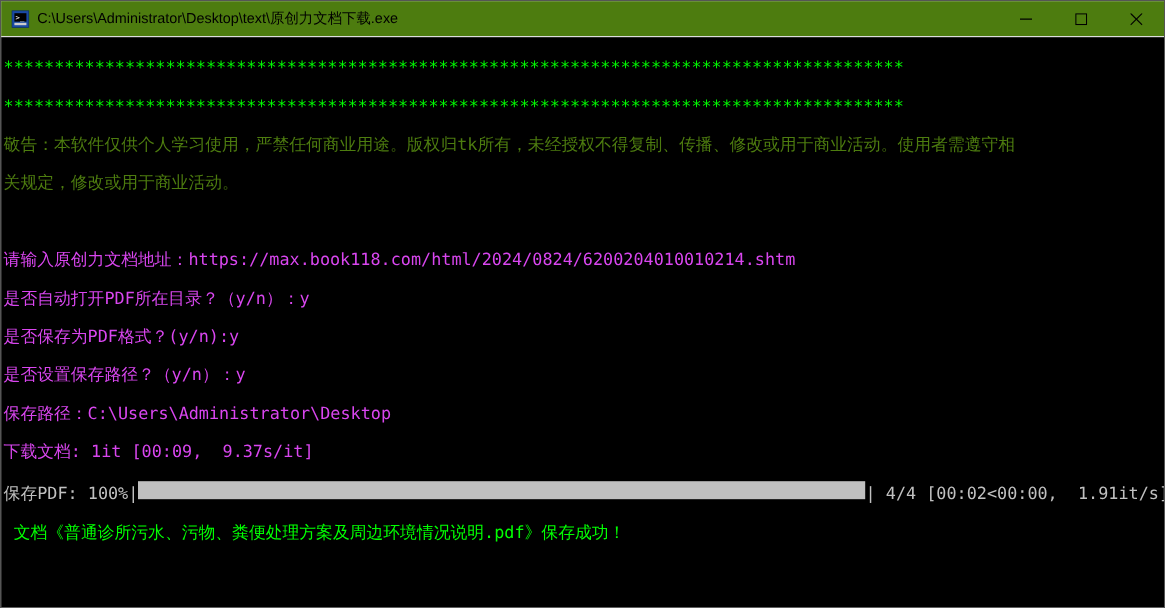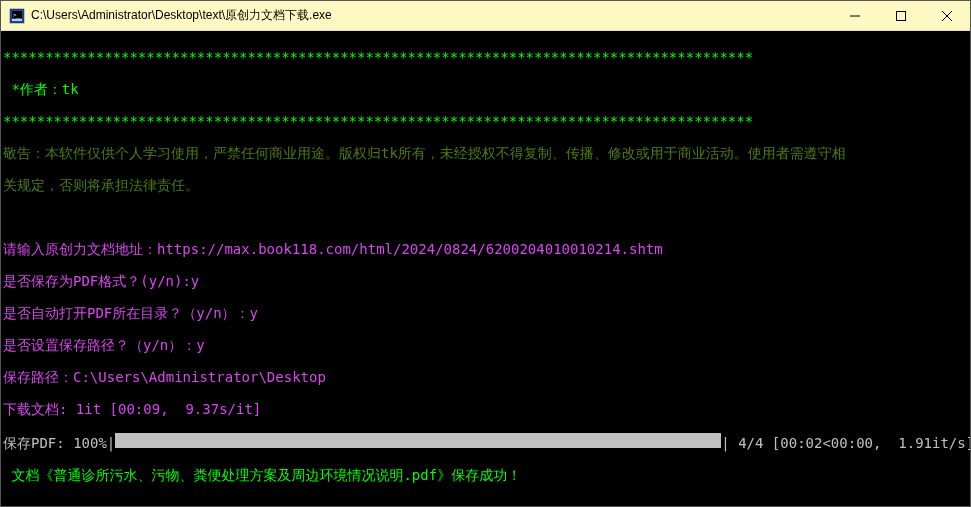--- a/index.html
+++ b/index.html
@@ -12,21 +12,21 @@
     }
     .window {
       width: 100%;
       height: 100%;
       display: flex;
       flex-direction: column;
       border: 1px solid #555;
     }
     .titlebar {
       height: 30px;
-      background: #fef9c3;
+      background: #4d7c0f;
       display: flex;
       align-items: center;
       flex: 0 0 30px;
       border-bottom: 1px solid #ddd;
     }
     .titlebar-icon {
       width: 16px;
       height: 16px;
       margin-left: 8px;
       display: flex;
@@ -107,28 +107,27 @@
         <svg width="10" height="10" viewBox="0 0 10 10">
             <line x1="0" y1="0" x2="10" y2="10" stroke="currentColor" stroke-width="1"></line>
             <line x1="10" y1="0" x2="0" y2="10" stroke="currentColor" stroke-width="1"></line>
           </svg>
       </div>
     </div>
   </div>
 
   <div class="terminal">
 <div class="line green">*****************************************************************************************</div>
-<div class="line green"> *作者：tk</div>
 <div class="line green">*****************************************************************************************</div>
 <div class="line grey">敬告：本软件仅供个人学习使用，严禁任何商业用途。版权归tk所有，未经授权不得复制、传播、修改或用于商业活动。使用者需遵守相</div>
-<div class="line grey">关规定，否则将承担法律责任。</div>
+<div class="line grey">关规定，修改或用于商业活动。</div>
 <div class="line">&nbsp;</div>
 <div class="line white"><span>请输入原创力文档地址：</span><span>https://max.book118.com/html/2024/0824/6200204010010214.shtm</span></div>
+<div class="line white"><span>是否自动打开PDF所在目录？（y/n）：</span><span>y</span></div>
 <div class="line white"><span>是否保存为PDF格式？(y/n):</span><span>y</span></div>
-<div class="line white"><span>是否自动打开PDF所在目录？（y/n）：</span><span>y</span></div>
 <div class="line white"><span>是否设置保存路径？（y/n）：</span><span>y</span></div>
 <div class="line white"><span>保存路径：</span><span>C:\Users\Administrator\Desktop</span></div>
 <div class="line white"><span>下载文档: </span><span>1it [00:09,  9.37s/it]</span></div>
 <div class="progress-line"><span class="progress-label">保存PDF: 100%|</span><span class="progress-bar-bg"></span><span class="progress-suffix">| 4/4 [00:02&lt;00:00,  1.91it/s]</span></div>
 <div class="line green"> 文档《普通诊所污水、污物、粪便处理方案及周边环境情况说明.pdf》保存成功！</div>
 
 
 
 
   </div>

